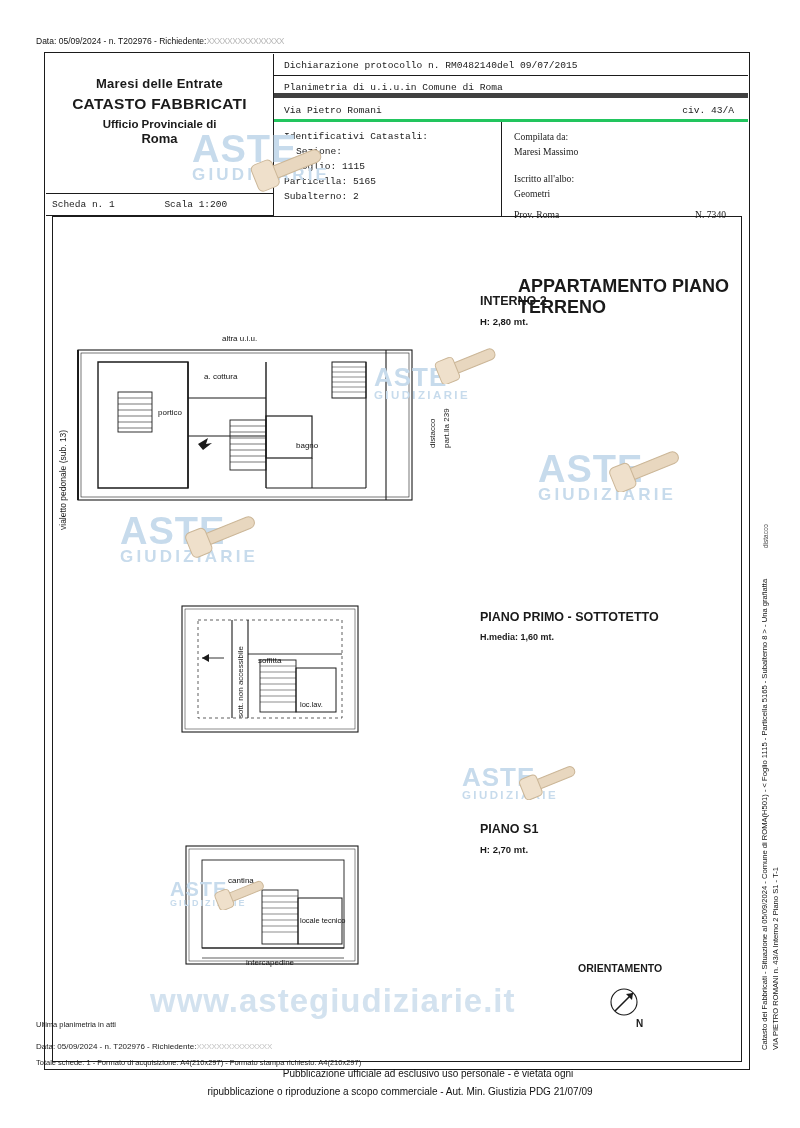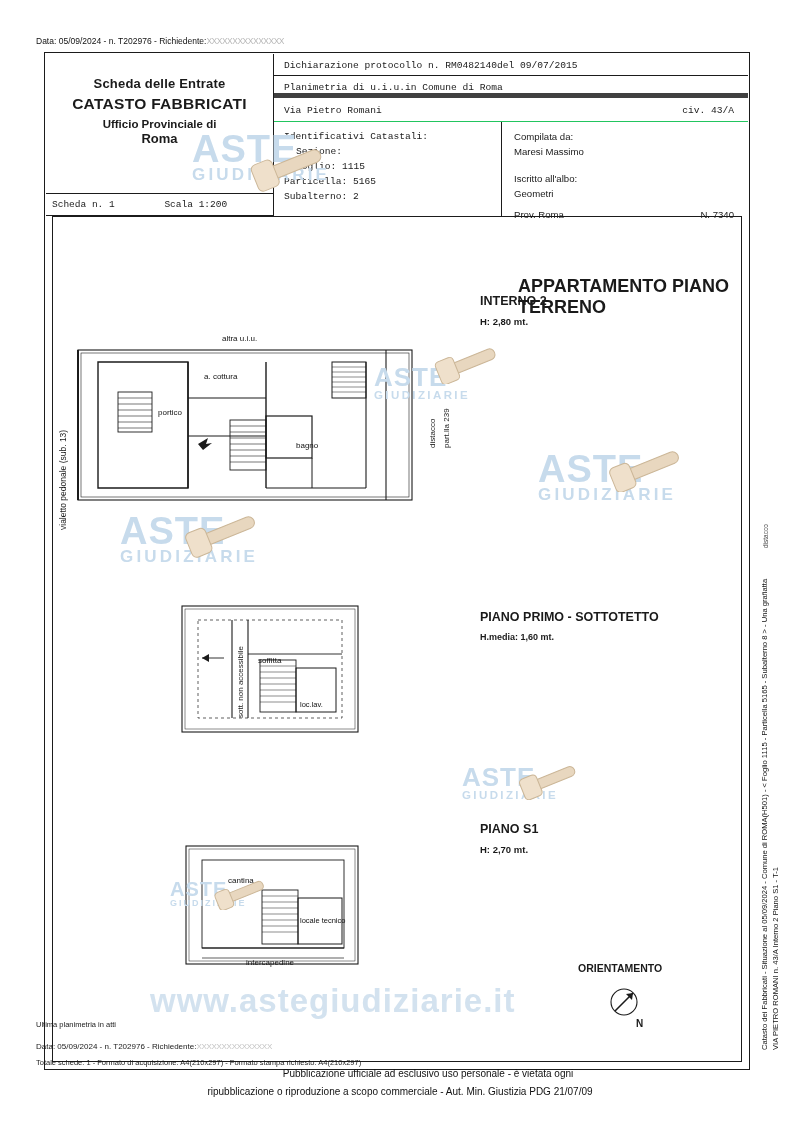--- a/index.html
+++ b/index.html
@@ -87,42 +87,42 @@
   .hdr-r2 {
     left: 274px; top: 76px; width: 474px; height: 22px;
     border-bottom: 5px solid #404040;
     box-sizing: border-box;
     font-family: "Liberation Mono", monospace;
     font-size: 9.6px;
     padding: 6px 0 0 10px;
   }
   .hdr-r3 {
     left: 274px; top: 98px; width: 474px; height: 24px;
-    border-bottom: 1px solid #22c55e;
+    border-bottom: 3px solid #22c55e;
     box-sizing: border-box;
     font-family: "Liberation Mono", monospace;
     font-size: 9.6px;
     padding: 7px 0 0 10px;
   }
   .hdr-r3 .civ { position: absolute; right: 14px; top: 7px; }
   .hdr-r4 {
     left: 274px; top: 122px; width: 228px; height: 94px;
     border-right: 1px solid #1b1b1b;
     box-sizing: border-box;
     font-family: "Liberation Mono", monospace;
     font-size: 9.6px;
     padding: 7px 0 0 10px;
     line-height: 15px;
   }
   .hdr-r5 {
     left: 502px; top: 122px; width: 246px; height: 94px;
     box-sizing: border-box;
-    font-family: Liberation Sans, sans-serif;
+    font-family: Liberation Serif, serif;
     font-size: 9.6px;
-    padding: 7px 0 0 12px;
+    padding: 7px 8px 0 12px;
     line-height: 15px;
   }
   .hdr-r5 .num { position: absolute; right: 14px; }
   .indent1 { padding-left: 12px; }
 
   
   .right-legend {
     left: 752px; top: 560px;
     width: 0; height: 0;
   }
@@ -218,21 +218,21 @@
 <div id="page">
 
   <div class="abs topline">
     <span>Data: 05/09/2024 - n. T202976 - Richiedente:</span><span class="redact">XXXXXXXXXXXXXXX</span>
   </div>
 
   <div class="abs frame"></div>
   <div class="abs frame-inner"></div>
 
   <div class="abs hdr-left">
-    <div class="l1">Scheda delle Entrate</div>
+    <div class="l1">Maresi delle Entrate</div>
     <div class="l2">CATASTO FABBRICATI</div>
     <div class="l3">Ufficio Provinciale di</div>
     <div class="l4">Roma</div>
   </div>
 
   <div class="abs hdr-scheda">
     <span>Scheda n. 1</span>
     <span class="sc2">Scala 1:200</span>
   </div>
 

